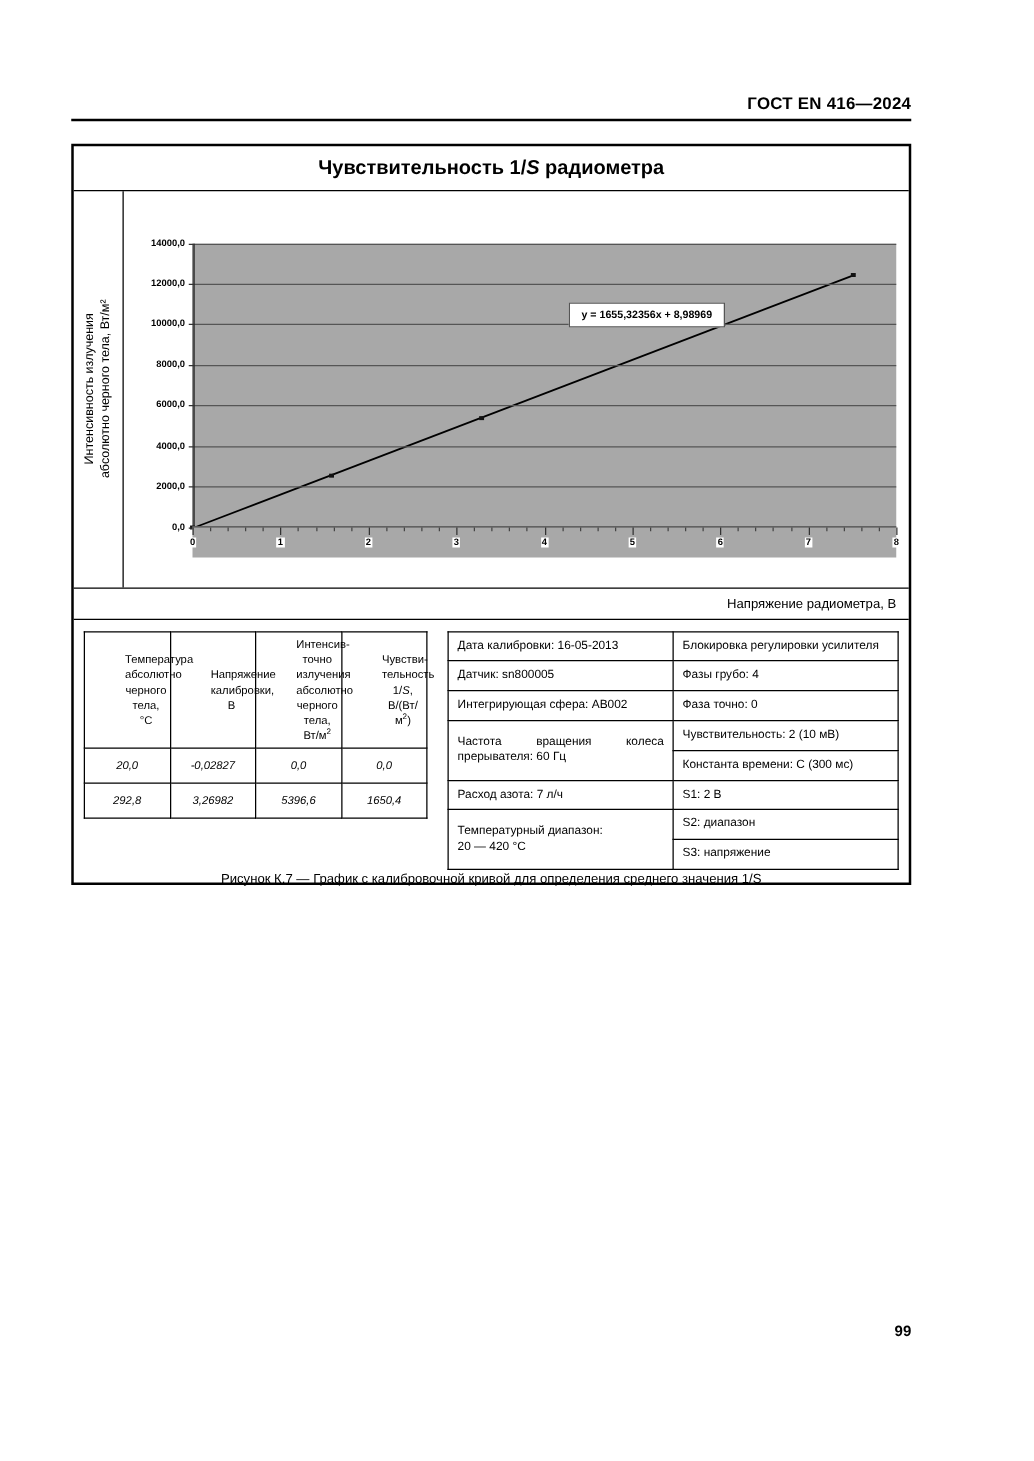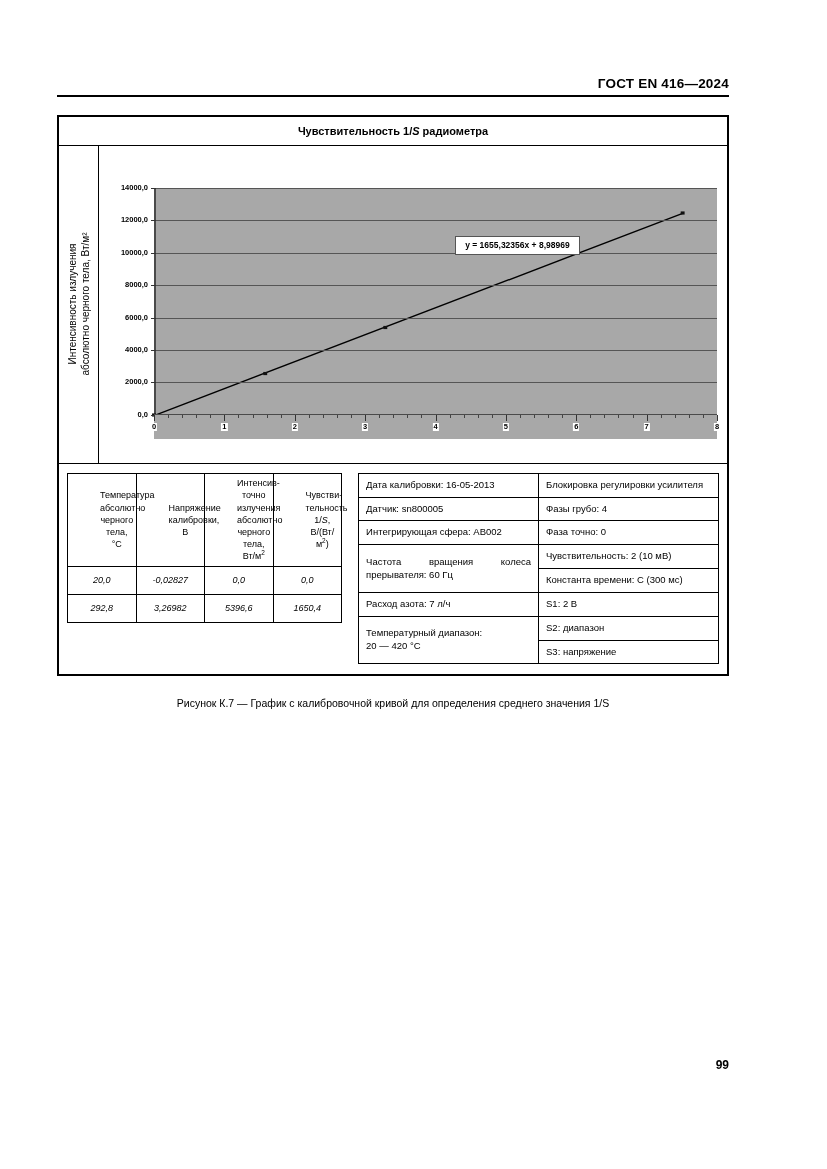--- a/index.html
+++ b/index.html
@@ -49,21 +49,21 @@
     background: #fff;
   }
 
   
   .chart-title-band {
     border-bottom: 1px solid #000;
     padding: 7px 0 6px 0;
     text-align: center;
   }
   .chart-title {
-    font-size: 11px;
+    font-size: 16px;
     font-weight: bold;
     line-height: 1.35;
   }
   .chart-title .ital { font-style: italic; font-weight: bold; }
   .chart-subtitle {
     font-size: 11px;
     font-style: italic;
     line-height: 1.35;
     margin-top: 1px;
   }
@@ -375,20 +375,23 @@
             <div class="xtick-major" style="left: 100%;"></div>
             <div class="xtick-label" style="left: 100%;">8</div>
           </div>
 
         <div class="eq-box" id="eqBox" style="left: 348.205px; top: 47.8321px;">y = 1655,32356x + 8,98969</div>
 
       </div>
     </div>
   </div>
 
+  <div class="xtitle-band">
+    <span>Напряжение радиометра, В</span>
+  </div>
 
   <div class="tables-band">
 
     <table class="data-table">
       <thead>
         <tr>
           <th>
             <span>Температура</span><br>
             <span>абсолютно</span><br>
             <span>черного</span><br>

